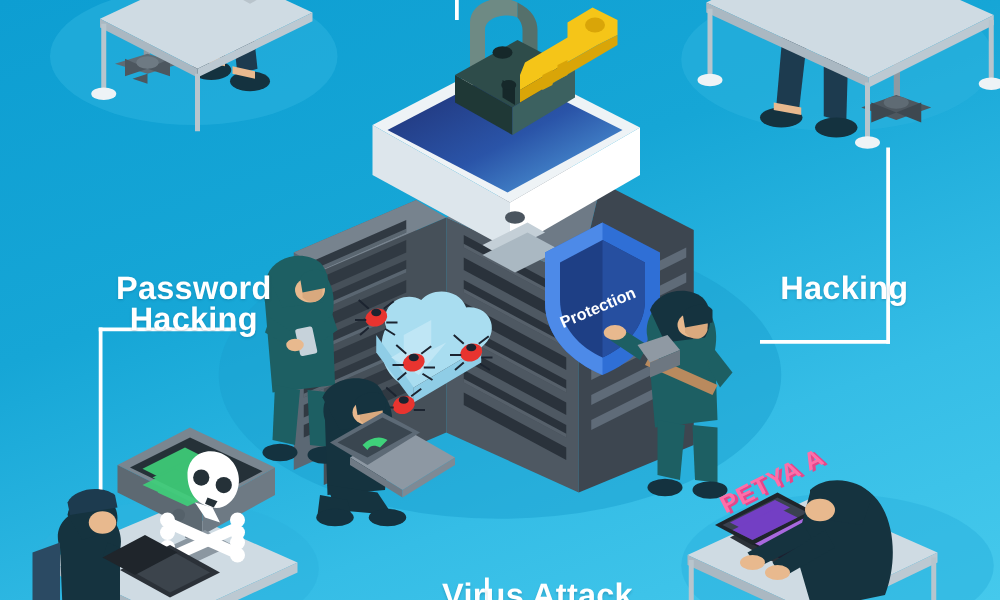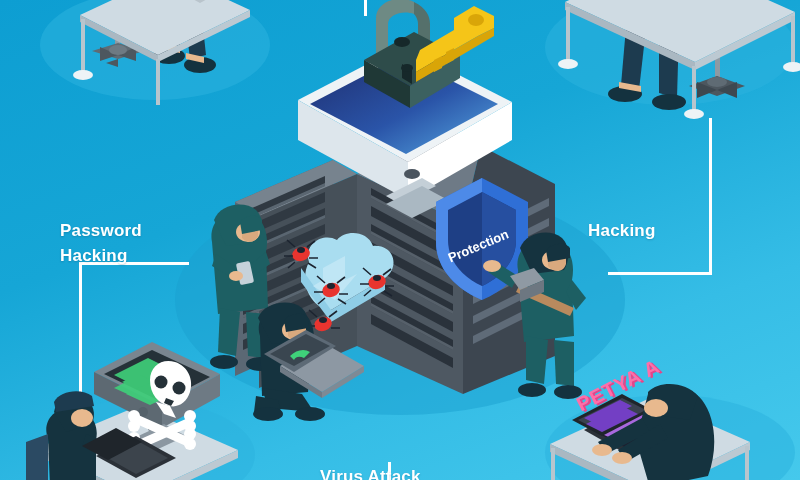--- a/index.html
+++ b/index.html
@@ -9,22 +9,22 @@
 
   
   .floor{position:absolute;border-radius:50%;background:#2cb2df;opacity:.55;}
   .floor.dark{background:#1a9fd0;opacity:.5;}
 
   
   .line{position:absolute;background:#ffffff;}
   .arrowhead{position:absolute;width:0;height:0;}
 
   
-  .label{position:absolute;color:#ffffff;font-weight:bold;font-size:17px;line-height:25px;
-    letter-spacing:.2px;text-shadow:0 1px 2px rgba(0,60,90,.25);}
+  .label{position:absolute;color:#ffffff;font-weight:bold;font-size:26px;line-height:25px;
+    text-align:center;letter-spacing:.2px;text-shadow:0 1px 2px rgba(0,60,90,.25);}
 
   .petya{position:absolute;color:#ff6ea8;font-weight:bold;font-size:20px;
     transform:rotate(-27deg);letter-spacing:1px;
     text-shadow:2px 2px 0 #e4468a;}
 
   
   .iso{position:absolute;}
 
   svg{display:block;overflow:visible;}
 </style>

